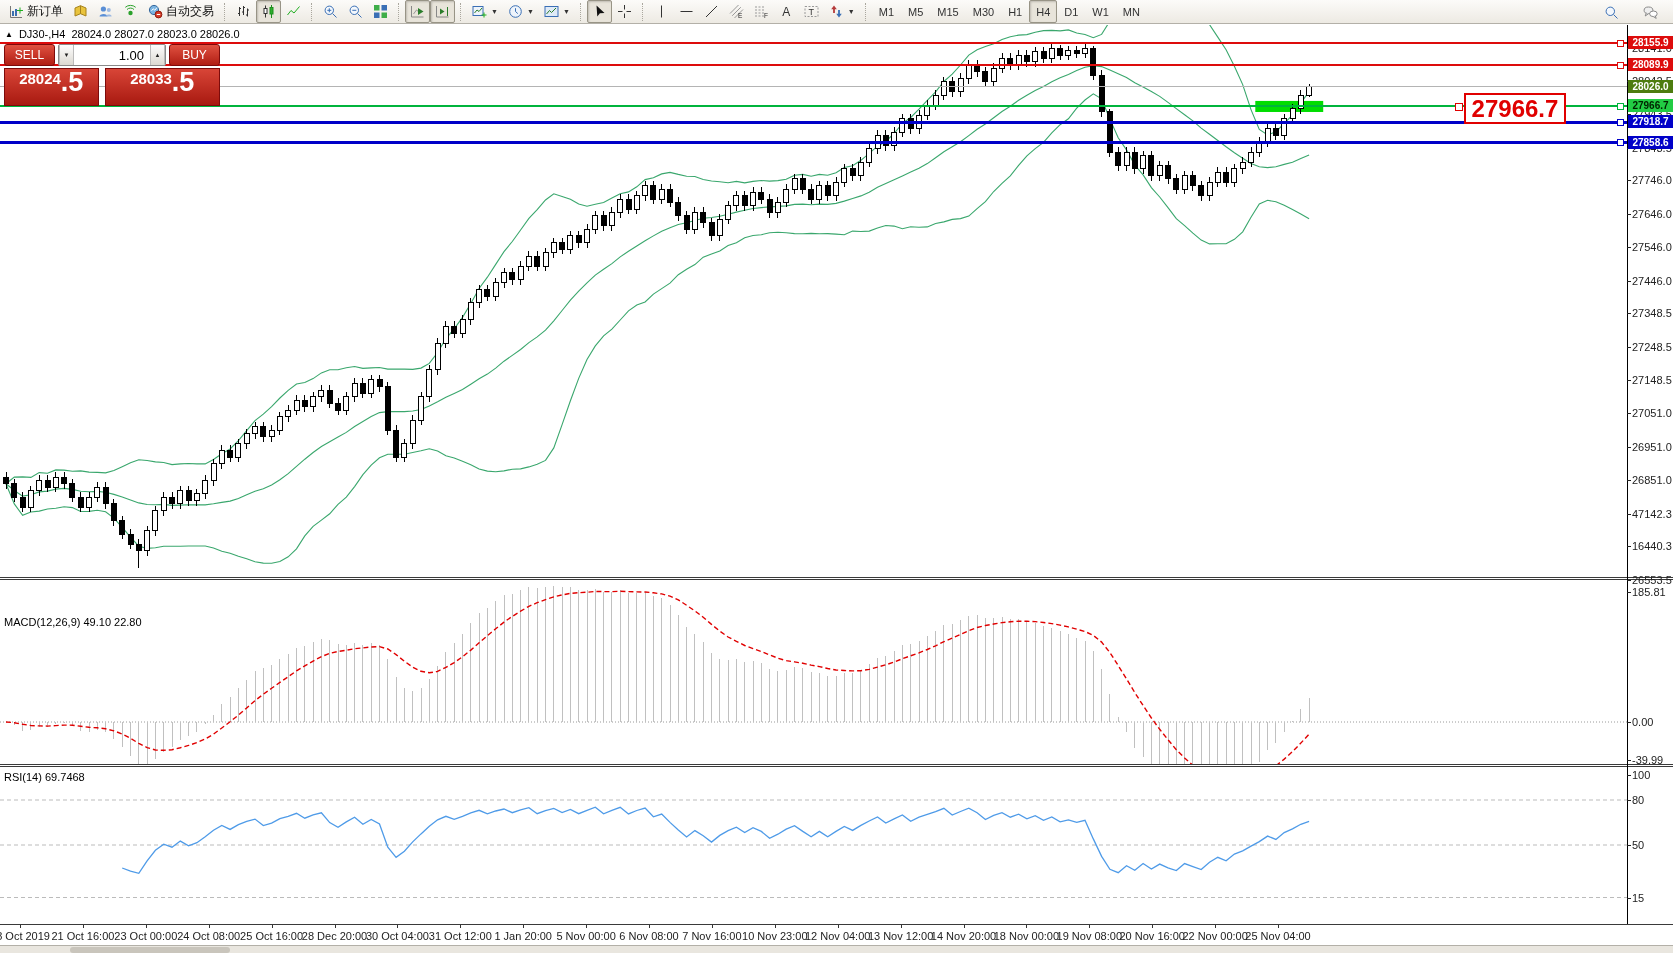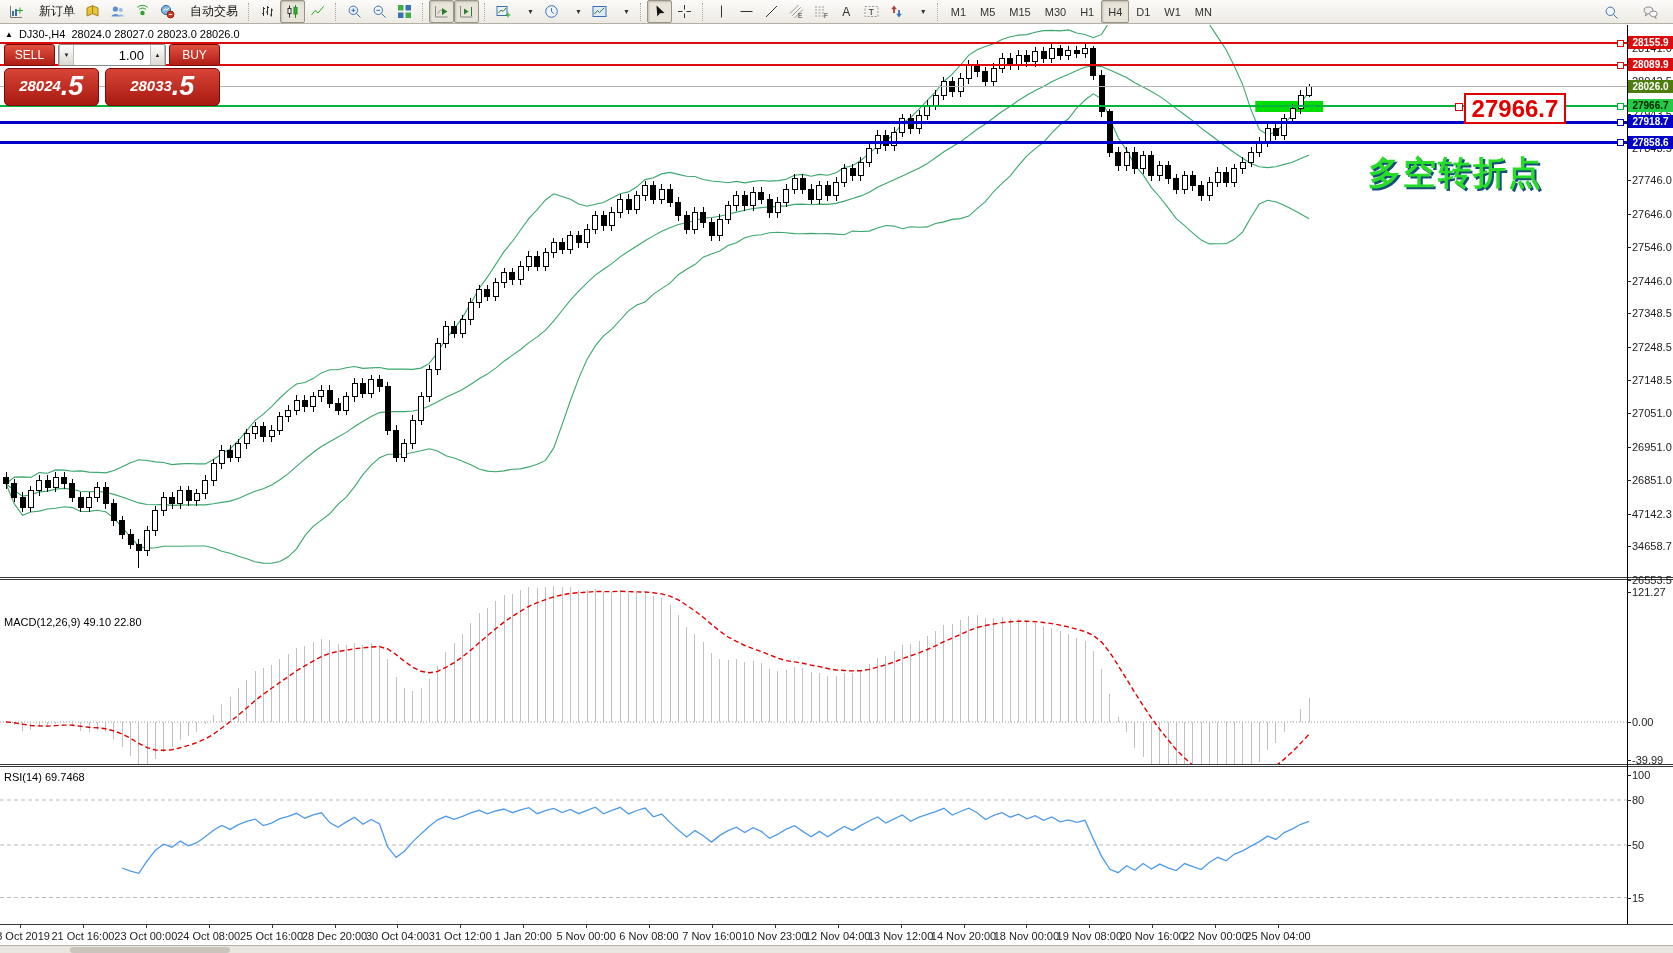--- a/index.html
+++ b/index.html
@@ -2,21 +2,21 @@
 <html><head>
 <meta charset="utf-8">
 <style>
   html,body{margin:0;padding:0;background:#888;}
   #app{position:relative;width:1673px;height:953px;background:#fff;overflow:hidden;
        font-family:"Liberation Sans","DejaVu Sans",sans-serif;border:0;}
   
   #toolbar{position:absolute;left:0;top:0;width:1673px;height:24px;
      background:linear-gradient(#fcfbf9,#edeae3);border-bottom:1px solid #b3b0a8;
      display:flex;align-items:center;padding-left:4px;box-sizing:border-box;}
-  .tb-btn{height:21px;display:flex;align-items:center;gap:15px;padding:0 4px;
+  .tb-btn{height:21px;display:flex;align-items:center;gap:3px;padding:0 4px;
      border:1px solid transparent;border-radius:2px;white-space:nowrap;}
   .tb-btn.pressed{border:1px solid #989486;background:#e8e4da;box-shadow:inset 1px 1px 2px rgba(0,0,0,.18);}
   .tb-ic svg{width:15px;height:15px;display:block;}
   .tb-ic svg *{stroke-width:1;}
   .tb-lbl{font-size:12px;color:#111;}
   .tb-caret{font-size:7px;color:#333;margin-left:1px;}
   .tb-sep{width:1px;height:18px;border-left:1px dotted #aaa79e;margin:0 5px;}
   .tb-tf{font-size:11px;color:#333;padding:0 6px;}
   #tb-right{position:absolute;right:10px;top:0;height:24px;display:flex;align-items:center;gap:14px;}
   
@@ -39,22 +39,22 @@
   #trade-panel{position:absolute;left:4px;top:19px;width:216px;}
   .tp-row1{display:flex;gap:3px;height:22px;}
   .tp-sell,.tp-buy{width:49px;border:1px solid #7d0b0b;border-radius:3px;color:#fff;font-size:12px;
      background:linear-gradient(#e05140,#b01e14);text-align:center;line-height:20px;}
   .tp-vol{flex:1;display:flex;border:1px solid #8a8a8a;background:#fff;border-radius:2px;overflow:hidden;}
   .tp-step{width:15px;background:linear-gradient(#fdfdfd,#dcd9d2);border:0;border-left:1px solid #bbb;border-right:1px solid #bbb;
      font-size:6px;color:#222;padding:0;}
   .tp-input{flex:1;border:0;outline:none;font-size:13px;text-align:right;padding-right:6px;width:40px;
      font-family:"Liberation Sans",sans-serif;}
   .tp-row2{display:flex;gap:6px;margin-top:2px;height:38px;}
-  .tp-price{background:linear-gradient(#d84537,#a81910);border:1px solid #7d0b0b;border-radius:5px;color:#fff;
-     display:flex;align-items:center;justify-content:center;padding-bottom:3px;font-style:italic;}
+  .tp-price{background:linear-gradient(#d84537,#a81910);border:1px solid #7d0b0b;border-radius:0;color:#fff;
+     display:flex;align-items:flex-start;justify-content:center;padding-bottom:3px;}
   .tp-price .main{font-size:15px;font-weight:bold;line-height:20px;}
   .tp-price .big{font-size:27px;font-weight:bold;line-height:26px;}
   .tp-bid{width:93px;} .tp-ask{width:114px;}
   
   #annotation{position:absolute;left:1368px;top:126px;font-size:33px;font-weight:bold;color:#27dd27;
      text-shadow:2px 2px 0 #174d7a;letter-spacing:2px;white-space:nowrap;}
   #callout{position:absolute;left:1464px;top:68px;width:98px;height:27px;border:2px solid #e00000;background:#fff;
      color:#e00000;font-size:24px;font-weight:bold;text-align:center;line-height:27px;}
   #callout-handle{position:absolute;left:1455px;top:78px;width:6px;height:6px;border:1px solid #e00000;background:#fff;}
   
@@ -882,25 +882,25 @@
         <div class="ptick" style="top:355.4790000000005px">27148.5</div>
         <div class="ptickline" style="top:388.1415000000005px"></div>
         <div class="ptick" style="top:388.1415000000005px">27051.0</div>
         <div class="ptickline" style="top:421.6415000000005px"></div>
         <div class="ptick" style="top:421.6415000000005px">26951.0</div>
         <div class="ptickline" style="top:455.1415000000005px"></div>
         <div class="ptick" style="top:455.1415000000005px">26851.0</div>
         <div class="ptickline" style="top:488.6415000000005px"></div>
         <div class="ptick" style="top:488.6415000000005px">47142.3</div>
         <div class="ptickline" style="top:521.3040000000005px"></div>
-        <div class="ptick" style="top:521.3040000000005px">34658.7</div>
+        <div class="ptick" style="top:521.3040000000005px">16440.3</div>
         <div class="ptickline" style="top:554.8040000000005px"></div>
         <div class="ptick" style="top:554.8040000000005px">26553.5</div>
         <div class="ptickline" style="top:566.99856px"></div>
-        <div class="ptick" style="top:566.99856px">121.27</div>
+        <div class="ptick" style="top:566.99856px">185.81</div>
         <div class="ptickline" style="top:697px"></div>
         <div class="ptick" style="top:697px">0.00</div>
         <div class="ptickline" style="top:735px"></div>
         <div class="ptick" style="top:735px">-39.99</div>
         <div class="ptickline" style="top:750px"></div>
         <div class="ptick" style="top:750px">100</div>
         <div class="ptickline" style="top:775px"></div>
         <div class="ptick" style="top:775px">80</div>
         <div class="ptickline" style="top:820px"></div>
         <div class="ptick" style="top:820px">50</div>
@@ -986,21 +986,20 @@
       </div>
     </div>
 
     <div class="pane-label" style="top:591px">
       <span>MACD(12,26,9)</span> <span>49.10 22.80</span>
     </div>
     <div class="pane-label" style="top:746px">
       <span>RSI(14)</span> <span>69.7468</span>
     </div>
 
-    <div id="annotation">多空转折点</div>
     <div id="callout-handle"></div>
     <div id="callout">27966.7</div>
   </div>
 
   <div id="bottom-strip">
     <div id="hscroll"></div>
   </div>
 </div>
 
 </body></html>

